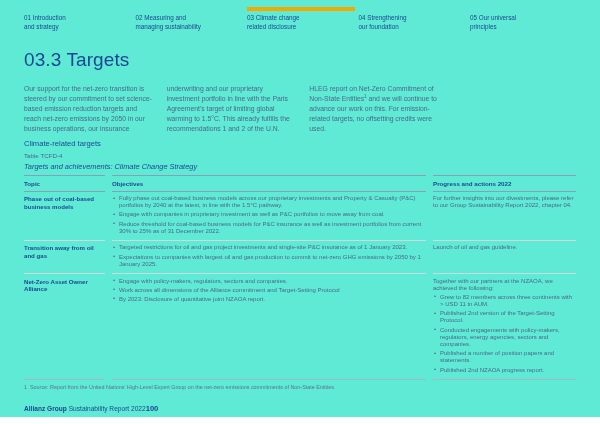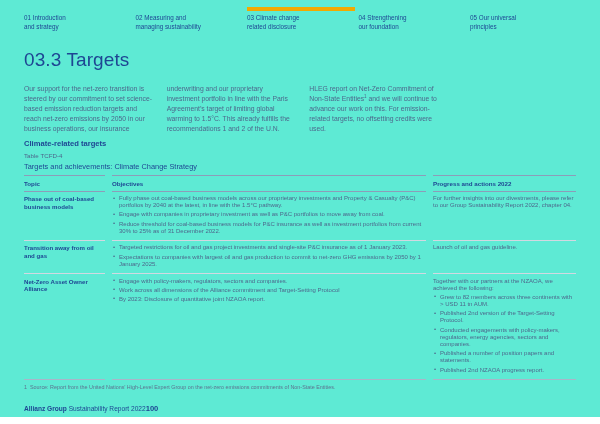--- a/index.html
+++ b/index.html
@@ -20,23 +20,23 @@
   .nav{position:absolute;left:24px;top:13px;display:grid;grid-template-columns:repeat(5,111.5px);}
   .nav-item{font-size:6.3px;line-height:1.45;color:var(--navy);white-space:pre-line;cursor:pointer;}
   .active-bar{position:absolute;left:247px;top:7px;width:108px;height:3.5px;background:var(--yellow);}
   
   .page-title{position:absolute;left:24px;top:49px;font-size:19px;font-weight:400;color:var(--navy);letter-spacing:.1px;}
   
   .intro{position:absolute;left:24px;top:84px;width:416px;display:grid;grid-template-columns:repeat(3,1fr);column-gap:12px;}
   .intro-col{font-size:6.8px;line-height:1.47;color:var(--body);}
   sup{font-size:4.5px;vertical-align:super;line-height:0;}
   
-  .section-heading{position:absolute;left:24px;top:139px;font-size:7.6px;font-weight:bold;color:var(--navy);}
+  .section-heading{position:absolute;left:24px;top:139px;font-size:7.6px;font-weight:normal;color:var(--navy);}
   .table-label{position:absolute;left:24px;top:152px;font-size:6.2px;color:var(--body);}
-  .table-title{position:absolute;left:24px;top:162px;font-size:7.4px;color:var(--navy);}
+  .table-title{position:absolute;left:24px;top:162px;font-size:7.4px;color:var(--navy);font-style:italic;}
   
   .targets-table{position:absolute;left:24px;top:175px;width:552px;display:grid;
     grid-template-columns:81px 314px 143px;column-gap:7px;}
   .th{border-top:1px solid var(--rule-dark);border-bottom:1px solid var(--rule-dark);
     padding:3.5px 0 4px;font-size:6.2px;font-weight:bold;color:var(--navy);}
   .cell{border-bottom:1px solid var(--rule-light);padding:3.5px 0 5px;
     font-size:6px;line-height:1.2;color:var(--body);}
   .cell.last{border-bottom:1px solid var(--rule-bottom);}
   .topic-cell{font-weight:bold;color:var(--navy);font-size:6.1px;line-height:1.25;}
   .bullet{position:relative;padding-left:7px;margin-top:2px;}

